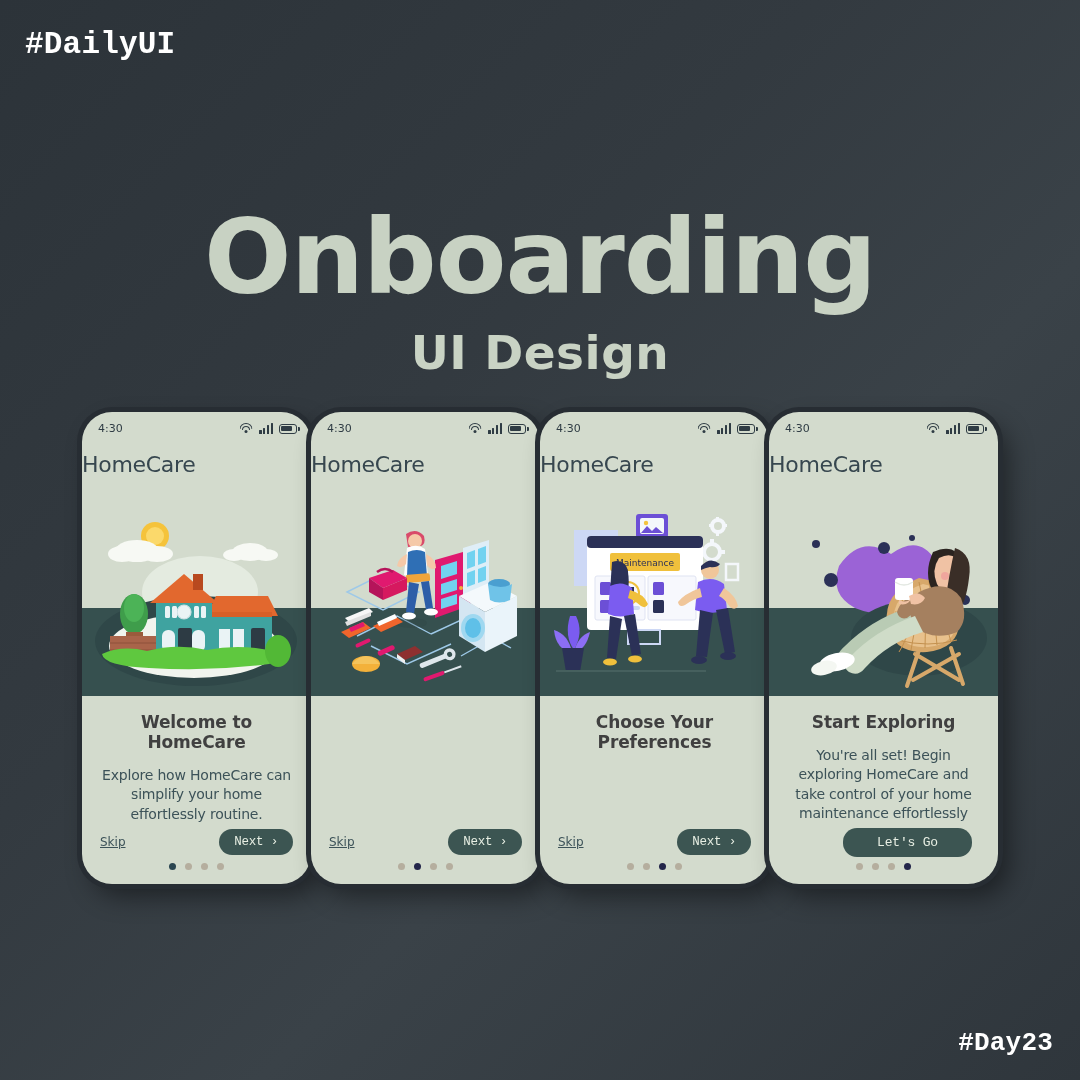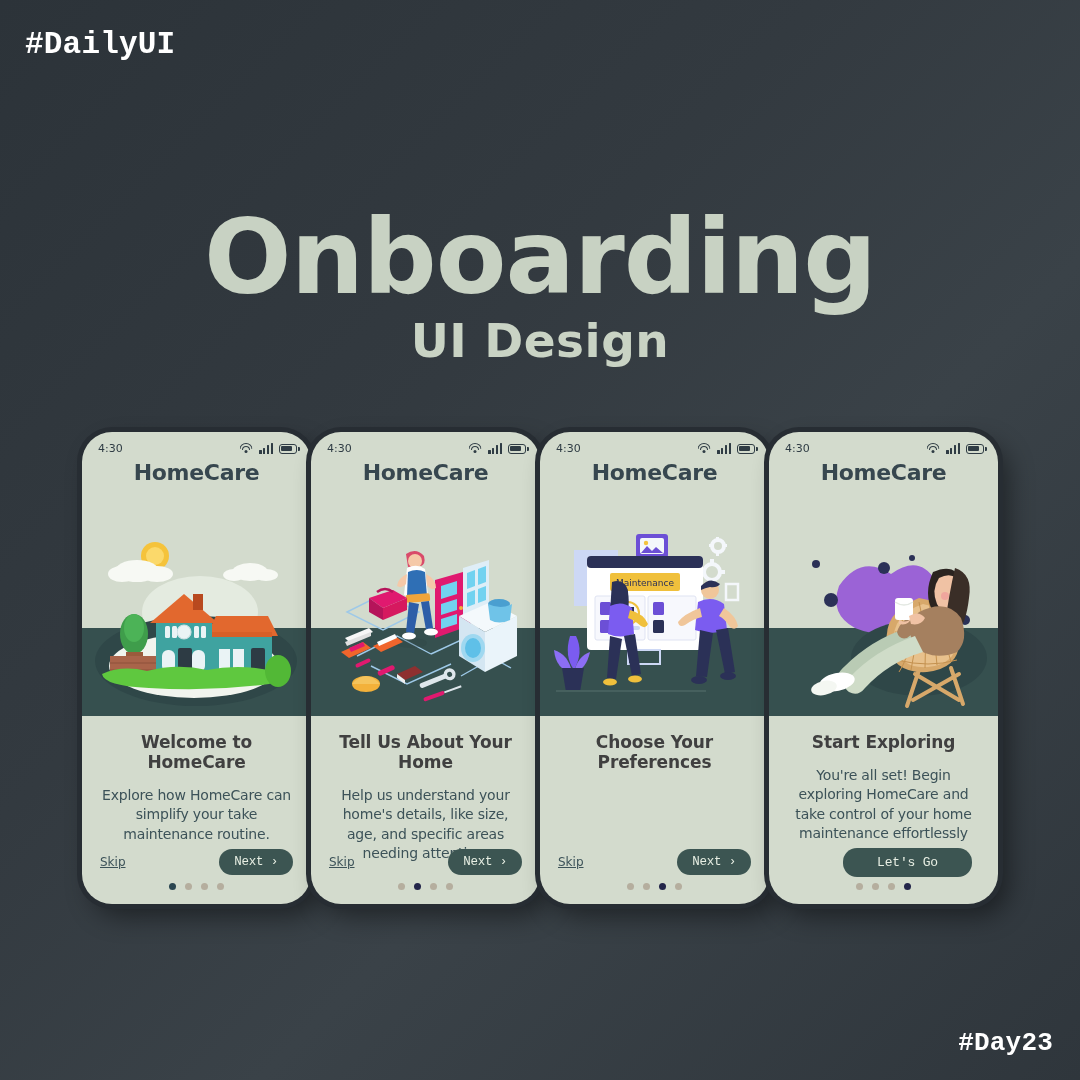--- a/index.html
+++ b/index.html
@@ -24,31 +24,31 @@
   
   .hero { position:absolute; top:206px; left:0; width:100%; text-align:center; }
   .hero-title {
     font-size:103px;
     font-weight:bold;
     color:#c8d2c3;
     line-height:1.0;
     letter-spacing:-1px;
   }
   .hero-sub {
-    margin-top:4px;
+    margin-top:16px;
     font-size:47px;
     font-weight:bold;
     color:#c9d3c4;
     letter-spacing:.5px;
   }
 
   
   .phones {
     position:absolute;
-    top:432px;
+    top:412px;
     left:0;
     width:100%;
     display:flex;
     justify-content:center;
   }
 
   .phone {
     width:229px;
     height:472px;
     border-radius:30px;
@@ -86,25 +86,25 @@
   .ic-signal b:nth-child(2){ height:6px; }
   .ic-signal b:nth-child(3){ height:8.5px; }
   .ic-signal b:nth-child(4){ height:11px; }
 
   .ic-batt { width:18px; height:10px; border:1.6px solid #2f3c44; border-radius:3px; position:relative; }
   .ic-batt::after { content:""; position:absolute; right:-3.5px; top:2.6px; width:2px; height:4px; background:#2f3c44; border-radius:0 1px 1px 0; }
   .ic-batt i { position:absolute; left:1.3px; top:1.3px; bottom:1.3px; width:68%; background:#2f3c44; border-radius:1px; display:block; }
 
   
   .app-title {
-    text-align:center;
+    text-align:left;
     font-size:22px;
-    font-weight:bold;
+    font-weight:normal;
     color:#37474f;
-    margin-top:2px;
+    margin-top:14px;
     letter-spacing:-.3px;
   }
 
   
   .illus {
     position:absolute;
     top:84px;
     left:0; right:0;
     height:200px;
   }
@@ -260,21 +260,21 @@
           <line x1="28" y1="147" x2="74" y2="147"></line>
           <line x1="28" y1="154" x2="74" y2="154"></line>
         </g>
 
         <path d="M20 158 q20 -9 45 -3 q30 -8 60 -1 q35 -7 70 2 q10 6 -8 12 q-60 8 -120 4 q-45 -2 -47 -14z" fill="#5fc83f"></path>
         <ellipse cx="196" cy="155" rx="13" ry="16" fill="#52b836"></ellipse>
       </svg>
     </div>
     <div class="txt-wrap">
       <div class="headline">Welcome to HomeCare</div>
-      <div class="body-txt">Explore how HomeCare can simplify your take maintenance routine.</div>
+      <div class="body-txt">Explore how HomeCare can simplify your home effortlessly routine.</div>
     </div>
     <div class="footer">
       <span class="skip">Skip</span>
       <button class="btn">Next ›</button>
     </div>
     <div class="dots">
       <span class="dot active"></span>
       <span class="dot"></span>
       <span class="dot"></span>
       <span class="dot"></span>
@@ -373,24 +373,20 @@
           <circle cx="32" cy="2.5" r="6" fill="#dfe7ec"></circle>
           <circle cx="32" cy="2.5" r="2.5" fill="#36504f"></circle>
         </g>
         <g transform="translate(112,182) rotate(-20)">
           <rect x="0" y="0" width="22" height="4" rx="2" fill="#e0196f"></rect>
           <rect x="22" y="1" width="18" height="2" fill="#dfe7ec"></rect>
         </g>
         <polygon points="62,130 84,120 92,126 70,136" fill="#f0652c"></polygon>
         <polygon points="66,126 84,118 86,122 68,130" fill="#fdfdfd"></polygon>
       </svg>
-    </div>
-    <div class="txt-wrap">
-      <div class="headline">Tell Us About Your Home</div>
-      <div class="body-txt">Help us understand your home's details, like size, age, and specific areas needing attention.</div>
     </div>
     <div class="footer">
       <span class="skip">Skip</span>
       <button class="btn">Next ›</button>
     </div>
     <div class="dots">
       <span class="dot"></span>
       <span class="dot active navy"></span>
       <span class="dot"></span>
       <span class="dot"></span>

